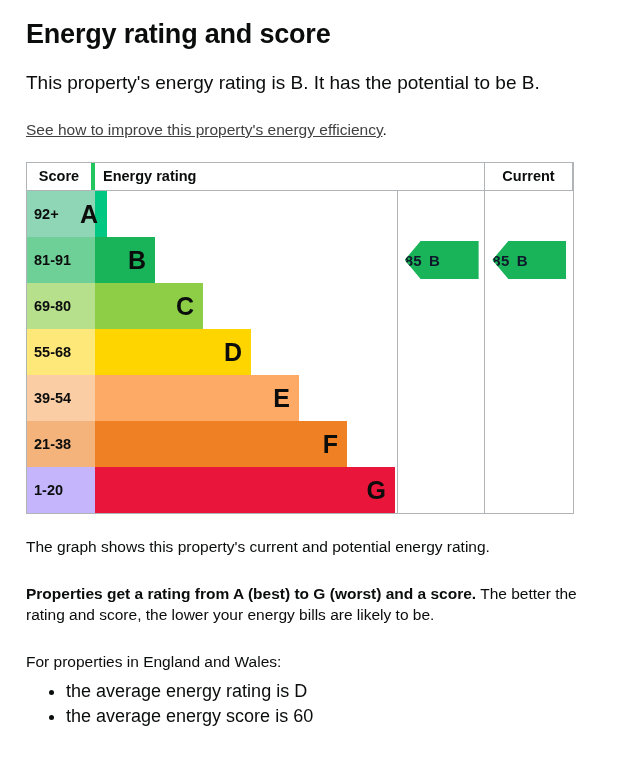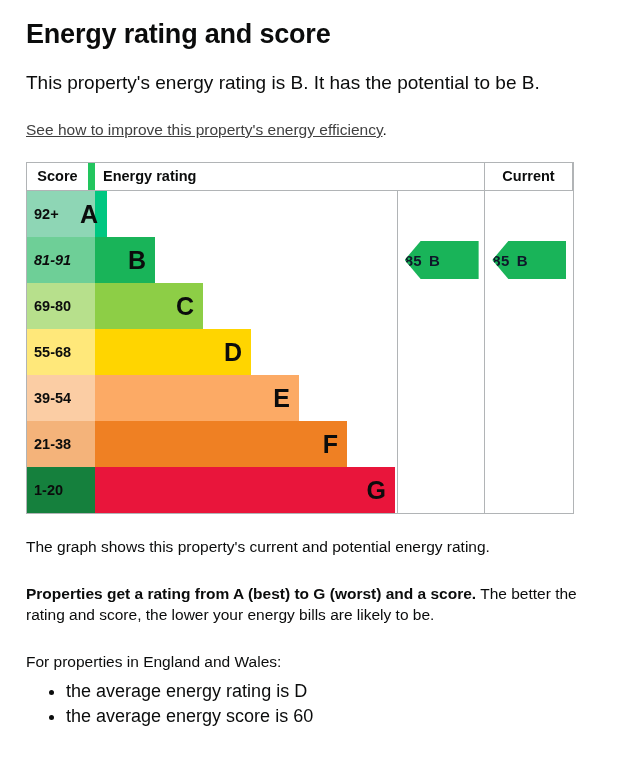--- a/index.html
+++ b/index.html
@@ -58,21 +58,21 @@
     display: flex;
     border-bottom: 1px solid #b1b4b6;
     height: 27px;
     align-items: center;
     font-weight: bold;
     font-size: 14.5px;
   }
   .th-score {
     width: 68px;
     text-align: center;
-    border-right: 7px solid #22c55e;
+    border-right: 4px solid #22c55e;
     height: 27px;
     line-height: 27px;
     box-sizing: border-box;
   }
   .th-rating {
     flex: 1;
     padding-left: 8px;
     border-right: 1px solid #b1b4b6;
     height: 27px;
     line-height: 27px;
@@ -200,21 +200,21 @@
 
     <div class="epc-body">
       <div class="bars-col" id="bands-col">
           <div class="band-row">
             <div class="band-score" style="background: rgb(142, 214, 181);">92+</div>
             <div class="band-bar" style="background: rgb(0, 199, 129); width: 12px;">
               <span class="letter">A</span>
             </div>
           </div>
           <div class="band-row">
-            <div class="band-score" style="background: rgb(110, 207, 151); font-style: italic;">81-91</div>
+            <div class="band-score" style="background: rgb(110, 207, 151);">81-91</div>
             <div class="band-bar" style="background: rgb(25, 180, 89); width: 60px;">
               <span class="letter">B</span>
             </div>
           </div>
           <div class="band-row">
             <div class="band-score" style="background: rgb(183, 224, 140);">69-80</div>
             <div class="band-bar" style="background: rgb(141, 206, 70); width: 108px;">
               <span class="letter">C</span>
             </div>
           </div>
@@ -230,21 +230,21 @@
               <span class="letter">E</span>
             </div>
           </div>
           <div class="band-row">
             <div class="band-score" style="background: rgb(244, 179, 122);">21-38</div>
             <div class="band-bar" style="background: rgb(239, 128, 35); width: 252px;">
               <span class="letter">F</span>
             </div>
           </div>
           <div class="band-row">
-            <div class="band-score" style="background: #15803d;">1-20</div>
+            <div class="band-score" style="background: #c4b5fd;">1-20</div>
             <div class="band-bar" style="background: rgb(233, 21, 59); width: 300px;">
               <span class="letter">G</span>
             </div>
           </div>
         </div>
       <div class="current-col" id="current-col" style="height: 322px;">
           <div class="marker" style="background: rgb(25, 180, 89); top: 50px;">
             <span class="mval">85</span>
             <span class="mband">B</span>
           </div>

